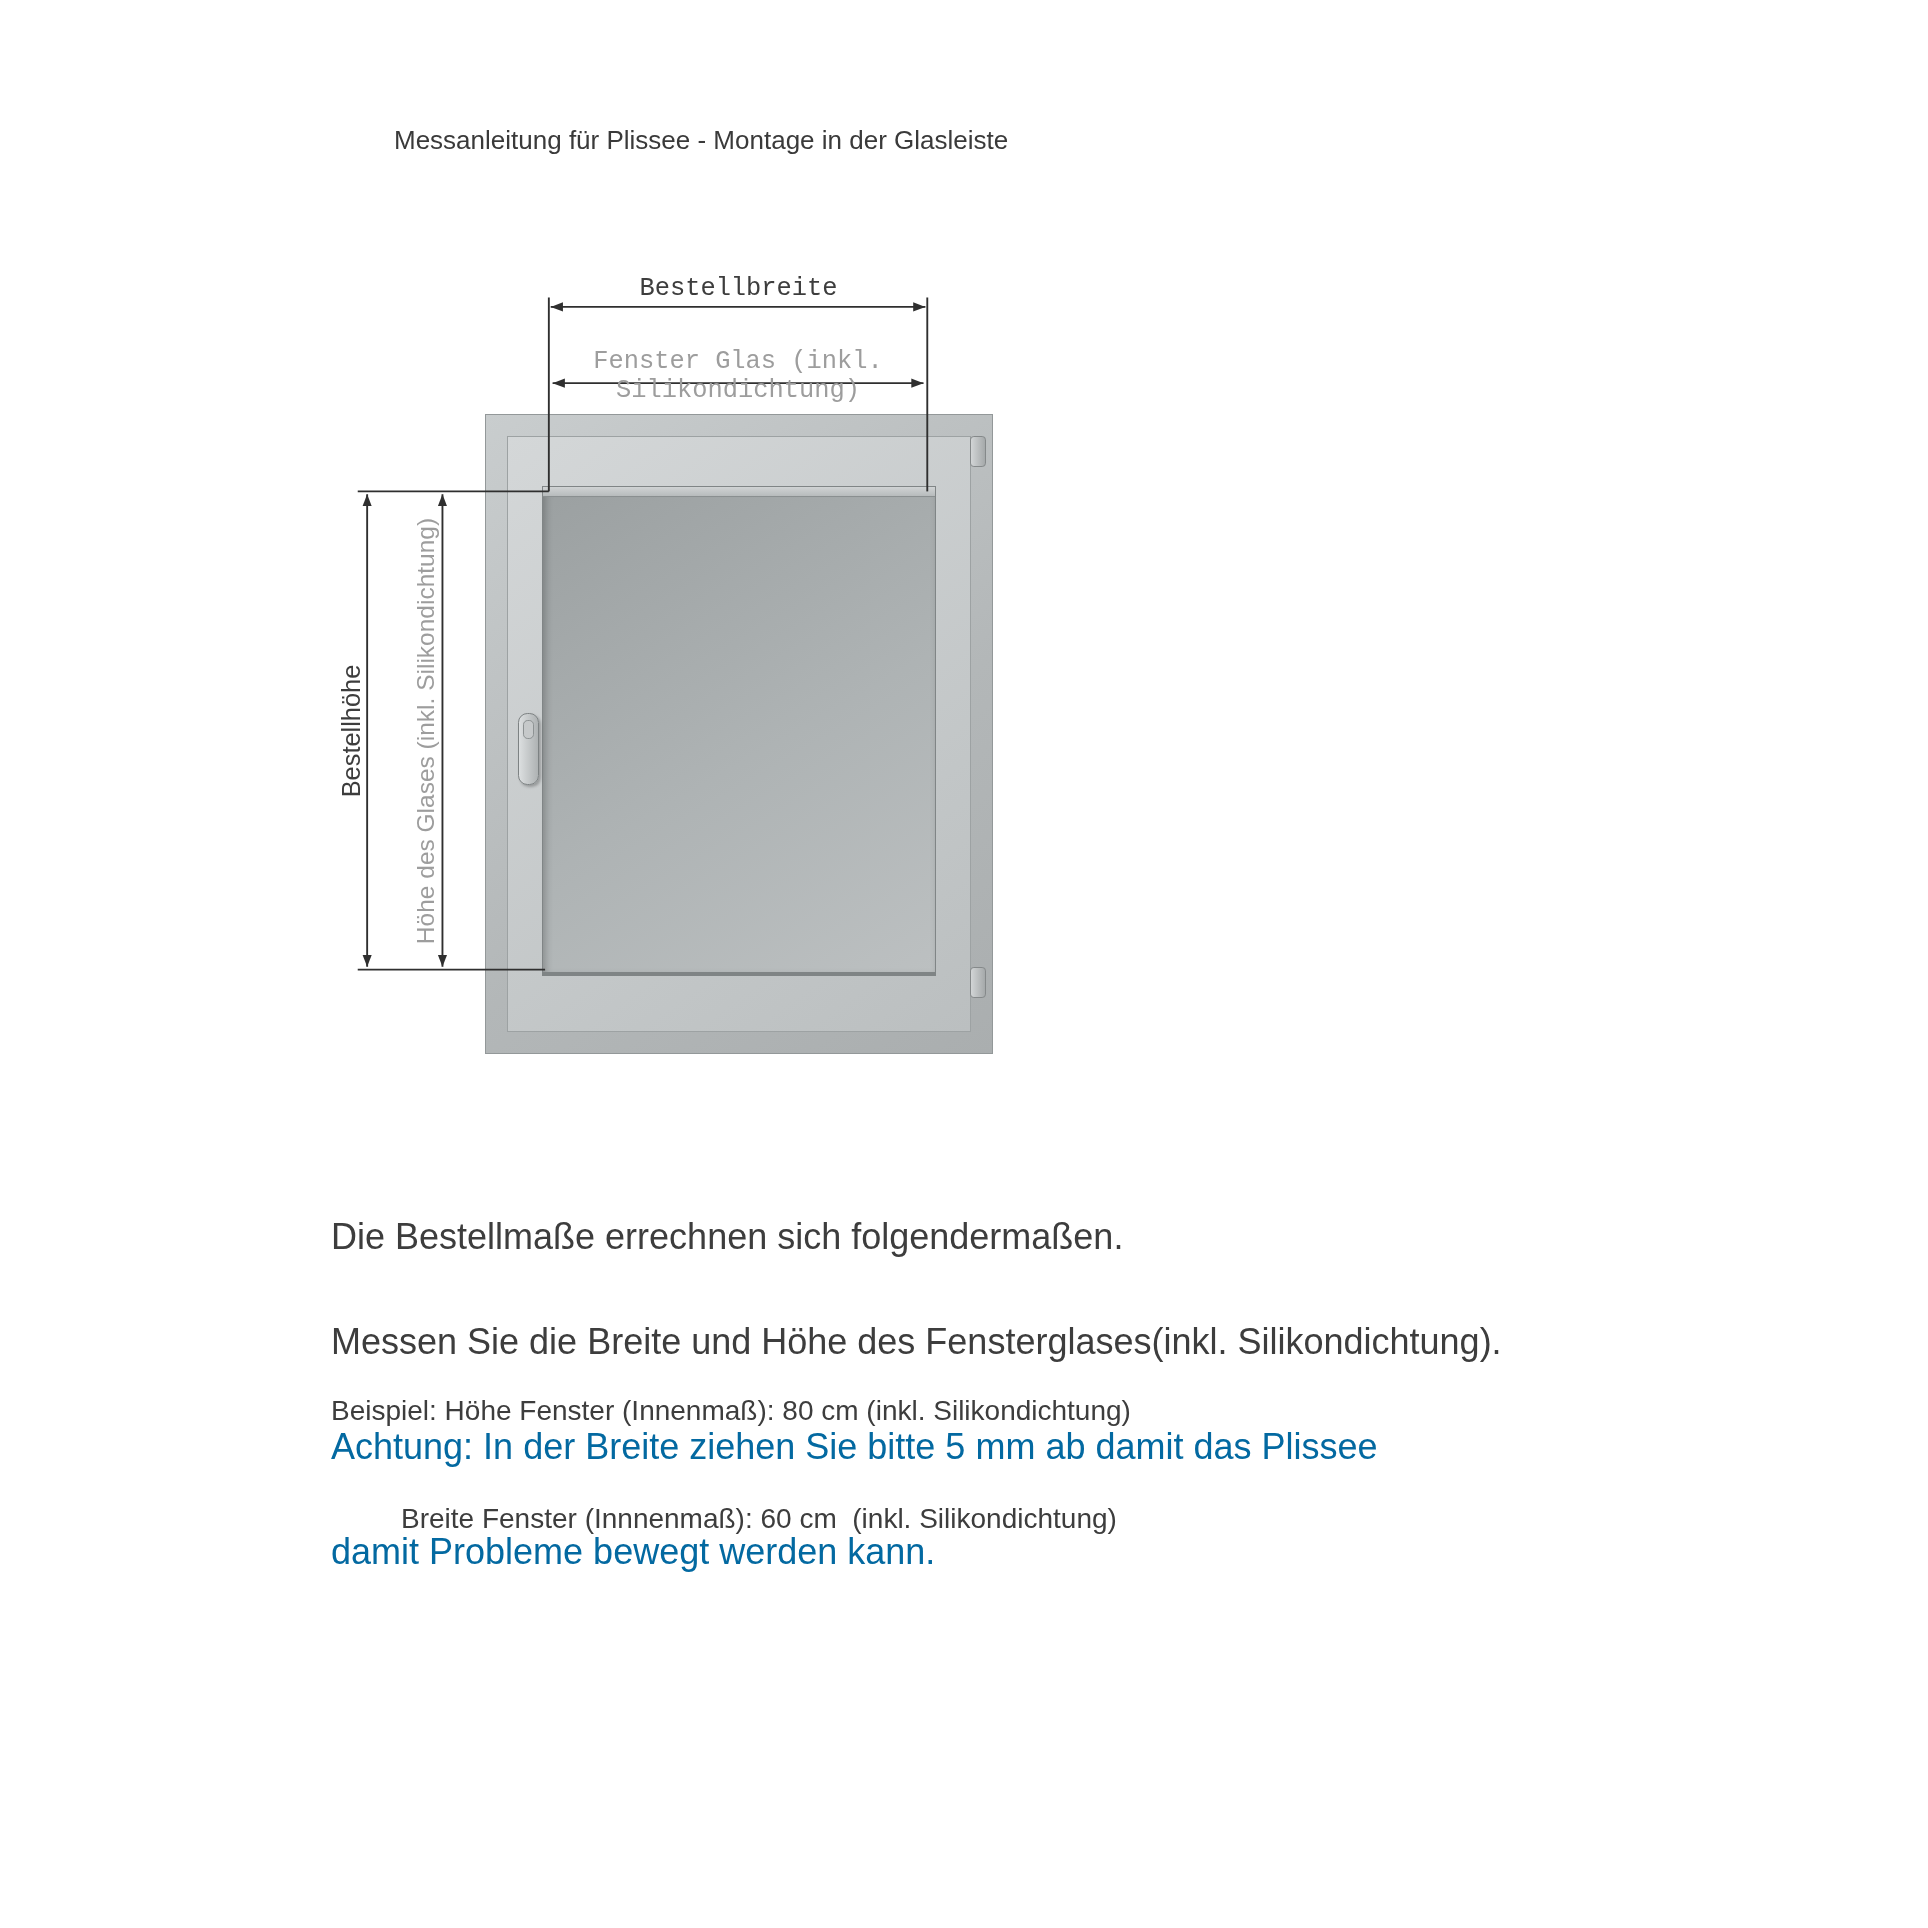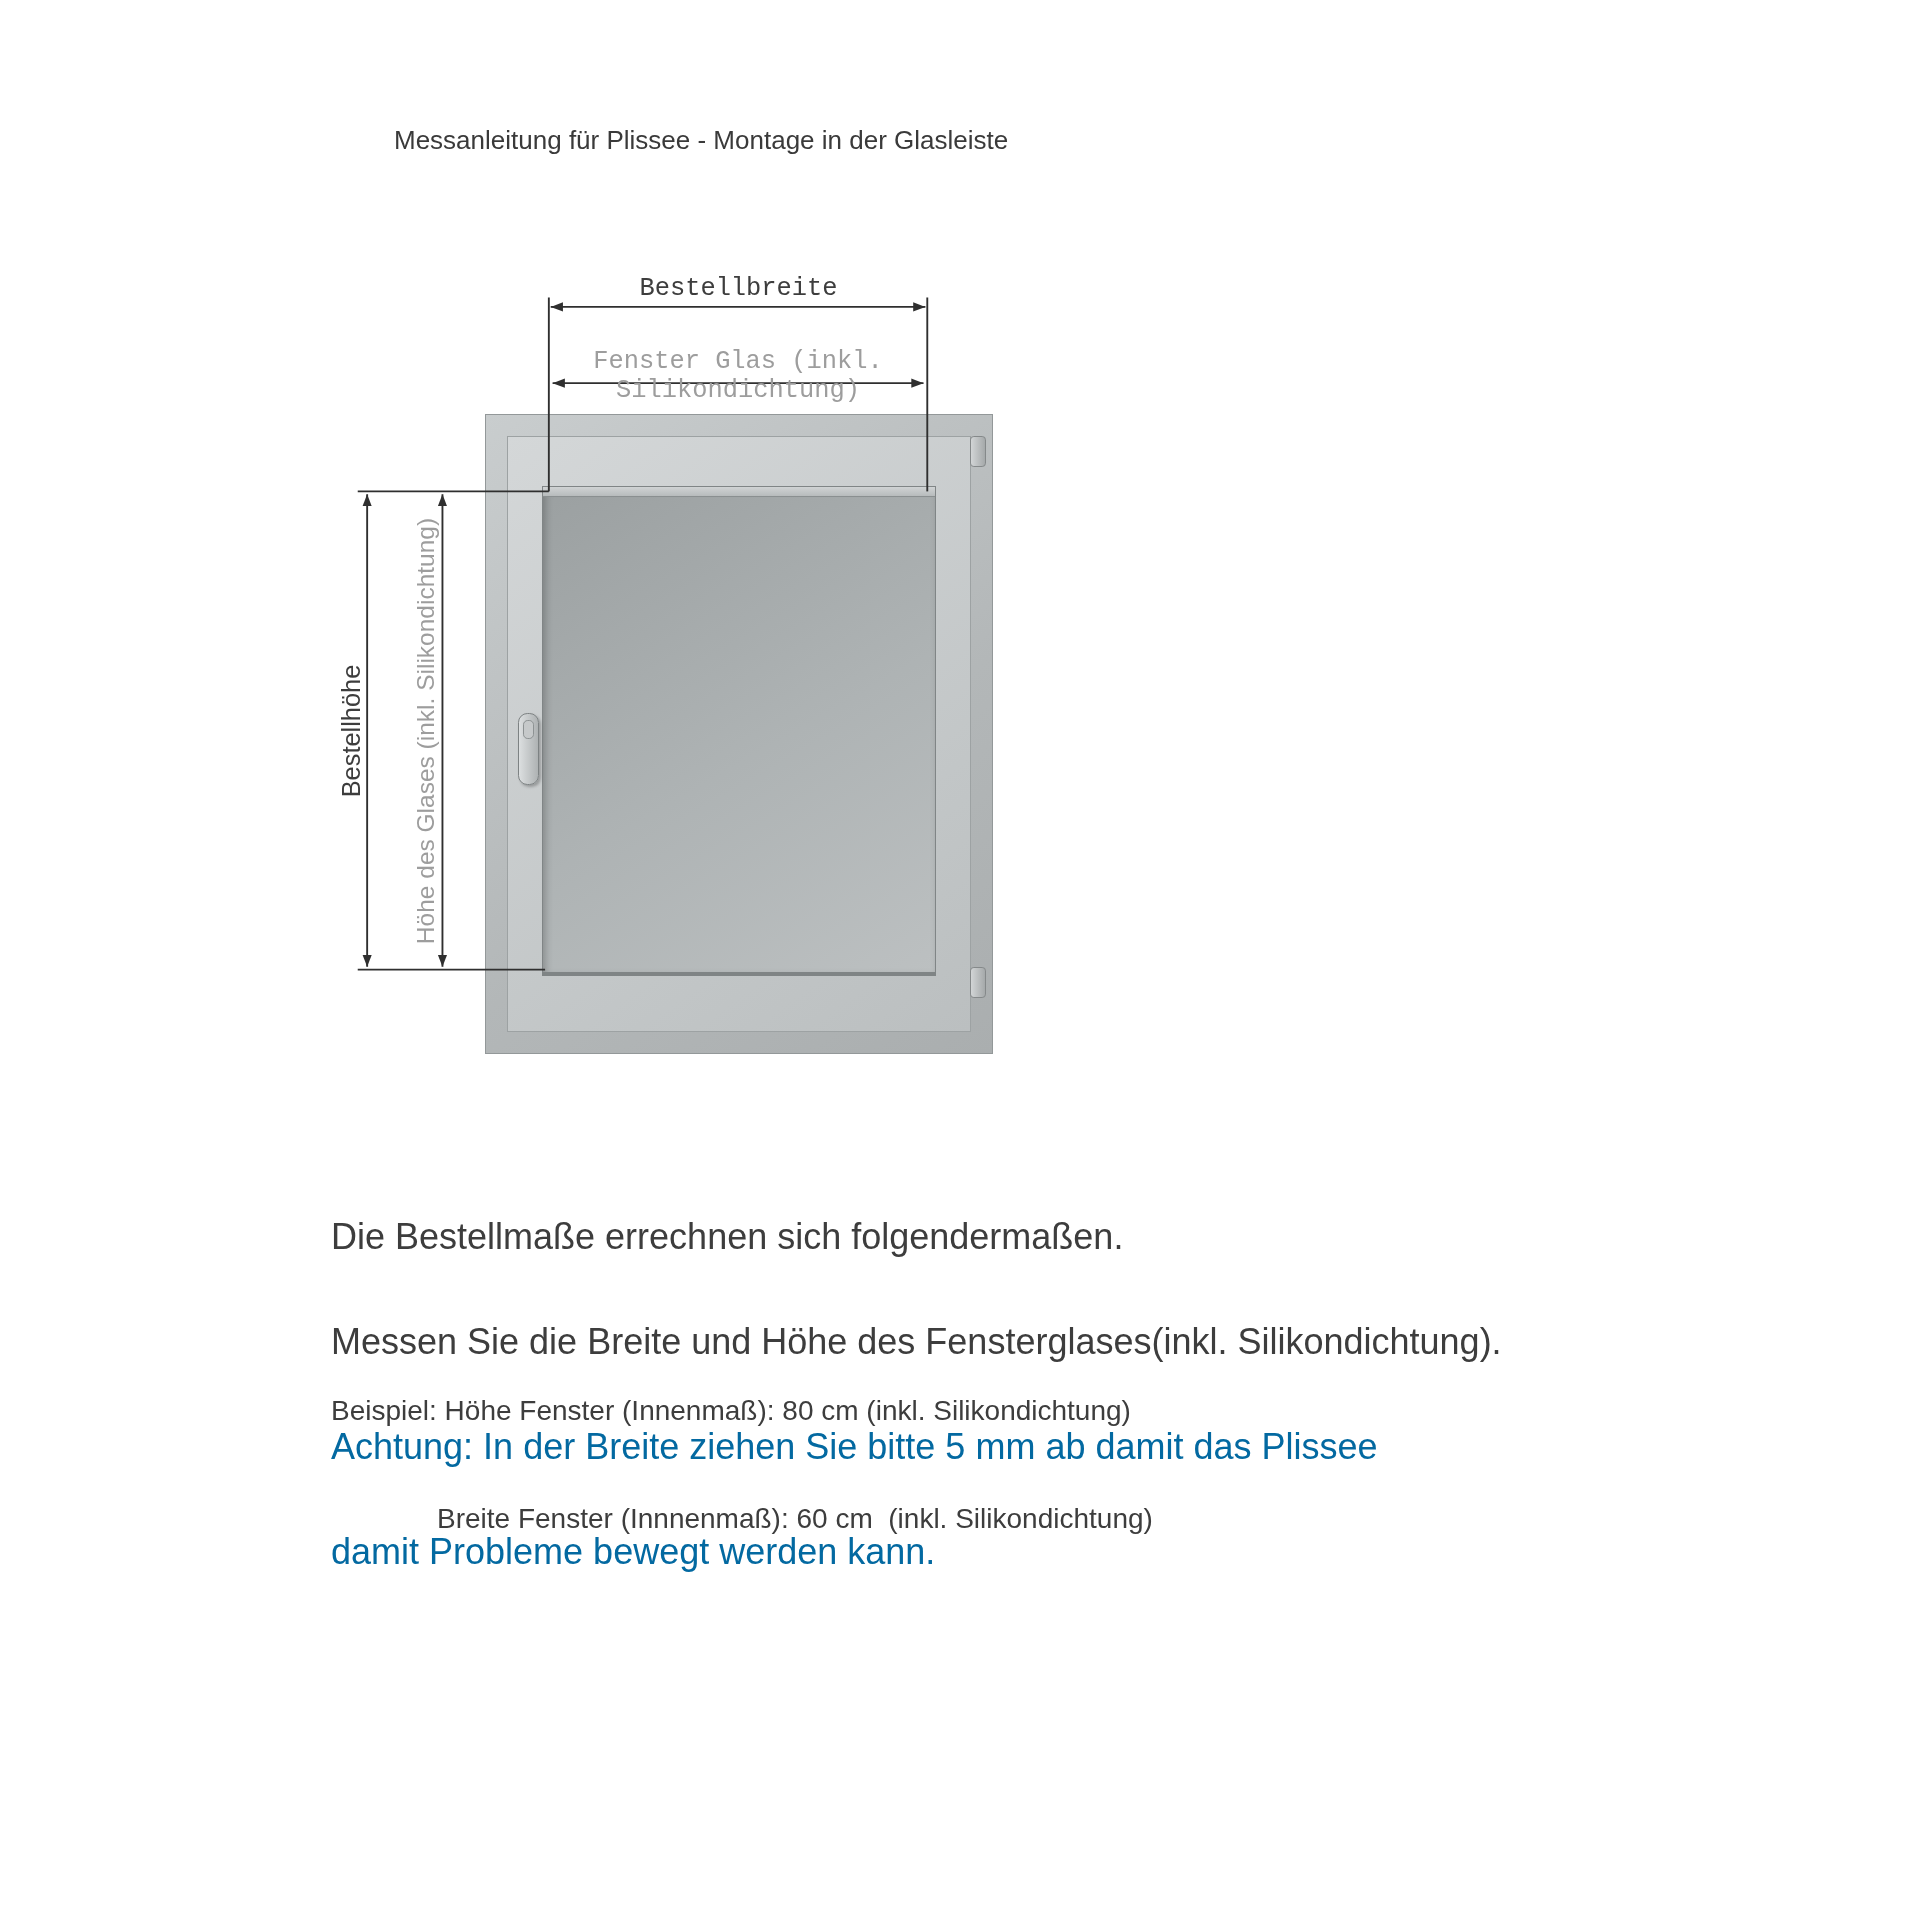--- a/index.html
+++ b/index.html
@@ -126,21 +126,21 @@
   }
   .warning { color: #0369a1; }
   .example {
     position: absolute;
     left: 331px;
     top: 1321px;
     font-size: 28px;
     line-height: 36px;
     white-space: pre-wrap;
   }
-  .example .indent { margin-left: 106px; }
+  .example .indent { margin-left: 70px; }
 </style>
 </head>
 <body>
 
 <div class="page-title">Messanleitung für Plissee - Montage in der Glasleiste</div>
 
 <div class="window">
   <div class="sash"></div>
   <div class="glass">
     <div class="glass-top-rail"></div>

